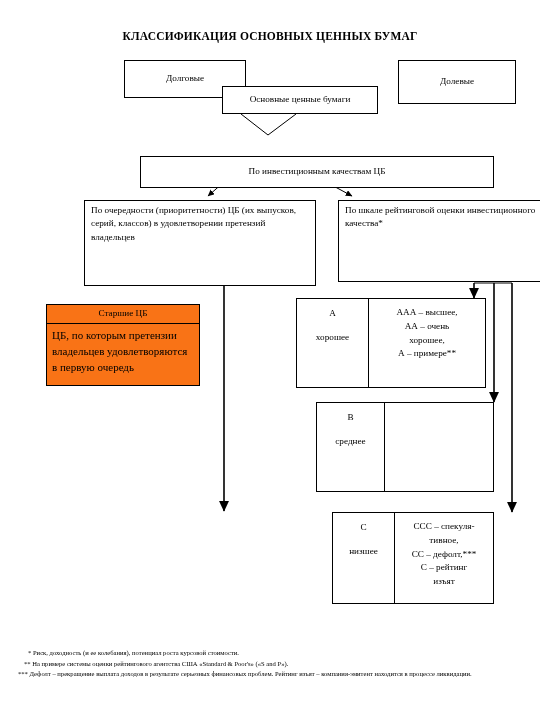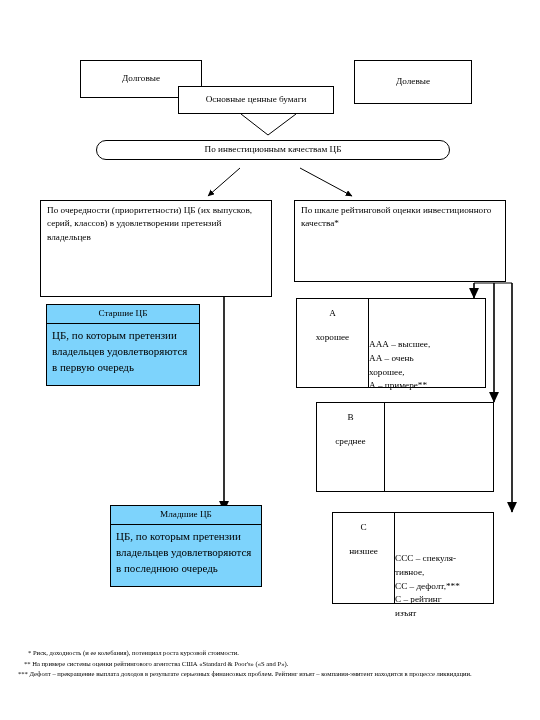--- a/index.html
+++ b/index.html
@@ -30,35 +30,36 @@
     letter-spacing: 0.2px;
     font-family: "Liberation Serif", "DejaVu Serif", serif;
   }
   .box {
     position: absolute;
     border: 1px solid #000000;
     background: #ffffff;
     box-sizing: border-box;
     font-size: 9.2px;
     line-height: 1.45;
+    margin-left: 44px;
   }
   .box .pad {
     padding: 3px 6px;
   }
   .center { text-align: center; }
   .left { text-align: left; }
   .vmid {
     display: flex;
     align-items: center;
     justify-content: center;
     height: 100%;
     box-sizing: border-box;
   }
   
-  .splitbox { position: absolute; border: 1px solid #000; background:#7dd3fc; box-sizing: border-box; }
+  .splitbox { position: absolute; border: 1px solid #000; background:#f97316; box-sizing: border-box; }
   .splitbox .cap {
     border-bottom: 1px solid #000;
     text-align: center;
     font-size: 9.2px;
     padding: 3px 2px 3px 2px;
     line-height: 1.3;
   }
   .splitbox .body {
     text-align: left;
     font-size: 11px;
@@ -74,45 +75,45 @@
     flex-direction: column;
     align-items: center;
     font-size: 9.2px;
     line-height: 1.5;
   }
   .ratebox .colA .g1 { padding-top: 8px; }
   .ratebox .colA .g2 { padding-top: 10px; }
   .ratebox .colB {
     box-sizing: border-box;
     flex: 1;
-    text-align: left;
+    text-align: center;
     font-size: 9.2px;
     line-height: 1.5;
     padding-top: 7px;
-    margin-top: 32px;
   }
   .notes {
     position: absolute;
     left: 14px;
     top: 648px;
     width: 516px;
     font-size: 6.6px;
     line-height: 1.62;
   }
   .notes div { white-space: normal; }
   .n1 { padding-left: 14px; }
   .n2 { padding-left: 10px; }
   .n3 { padding-left: 4px; }
   svg.conn { position: absolute; left: 0; top: 0; width: 540px; height: 720px; pointer-events: none; }
 </style>
 </head>
 <body>
 
 <div id="stage">
 
+  <div class="title">КЛАССИФИКАЦИЯ ОСНОВНЫХ ЦЕННЫХ БУМАГ</div>
 
   <svg class="conn" viewBox="0 0 540 720">
     <defs>
       <marker id="ah" markerWidth="9" markerHeight="9" refX="6.2" refY="3.1" orient="auto" markerUnits="strokeWidth">
         <path d="M0,0 L6.6,3.1 L0,6.2 z" fill="#000"></path>
       </marker>
     </defs>
 
     <path d="M241,114 L268,135" stroke="#000" stroke-width="1" fill="none"></path>
     <path d="M296,114 L268,135" stroke="#000" stroke-width="1" fill="none"></path>
@@ -134,41 +135,37 @@
   </div>
 
   <div class="box" style="left:354px; top:60px; width:118px; height:44px;">
     <div class="vmid center">Долевые</div>
   </div>
 
   <div class="box" style="left:178px; top:86px; width:156px; height:28px; z-index:3;">
     <div class="vmid center">Основные ценные бумаги</div>
   </div>
 
-  <div class="box" style="left:96px; top:140px; width:354px; height:20px;border-radius:10px;">
+  <div class="box" style="left:96px; top:156px; width:354px; height:32px;">
     <div class="vmid center">По инвестиционным качествам ЦБ</div>
   </div>
 
-  <div class="box" style="left:40px; top:200px; width:232px; height:97px;">
+  <div class="box" style="left:40px; top:200px; width:232px; height:86px;">
     <div class="pad left">По очередности (приоритетности) ЦБ (их выпусков, серий, классов) в удовлетворении претензий владельцев</div>
   </div>
 
   <div class="box" style="left:294px; top:200px; width:212px; height:82px;">
     <div class="pad left">По шкале рейтинговой оценки инвестиционного качества*</div>
   </div>
 
   <div class="splitbox" style="left:46px; top:304px; width:154px; height:82px;">
     <div class="cap">Старшие ЦБ</div>
     <div class="body">ЦБ, по которым претензии владельцев удовлетворяются в первую очередь</div>
   </div>
 
-  <div class="splitbox" style="left:110px; top:505px; width:152px; height:82px;">
-    <div class="cap">Младшие ЦБ</div>
-    <div class="body">ЦБ, по которым претензии владельцев удовлетворяются в последнюю очередь</div>
-  </div>
 
   <div class="ratebox" style="left:296px; top:298px; width:190px; height:90px;">
     <div class="colA" style="width:72px;">
       <div class="g1">A</div>
       <div class="g2">хорошее</div>
     </div>
     <div class="colB">
       <div>ААА – высшее,</div>
       <div>АА  – очень</div>
       <div>хорошее,</div>

